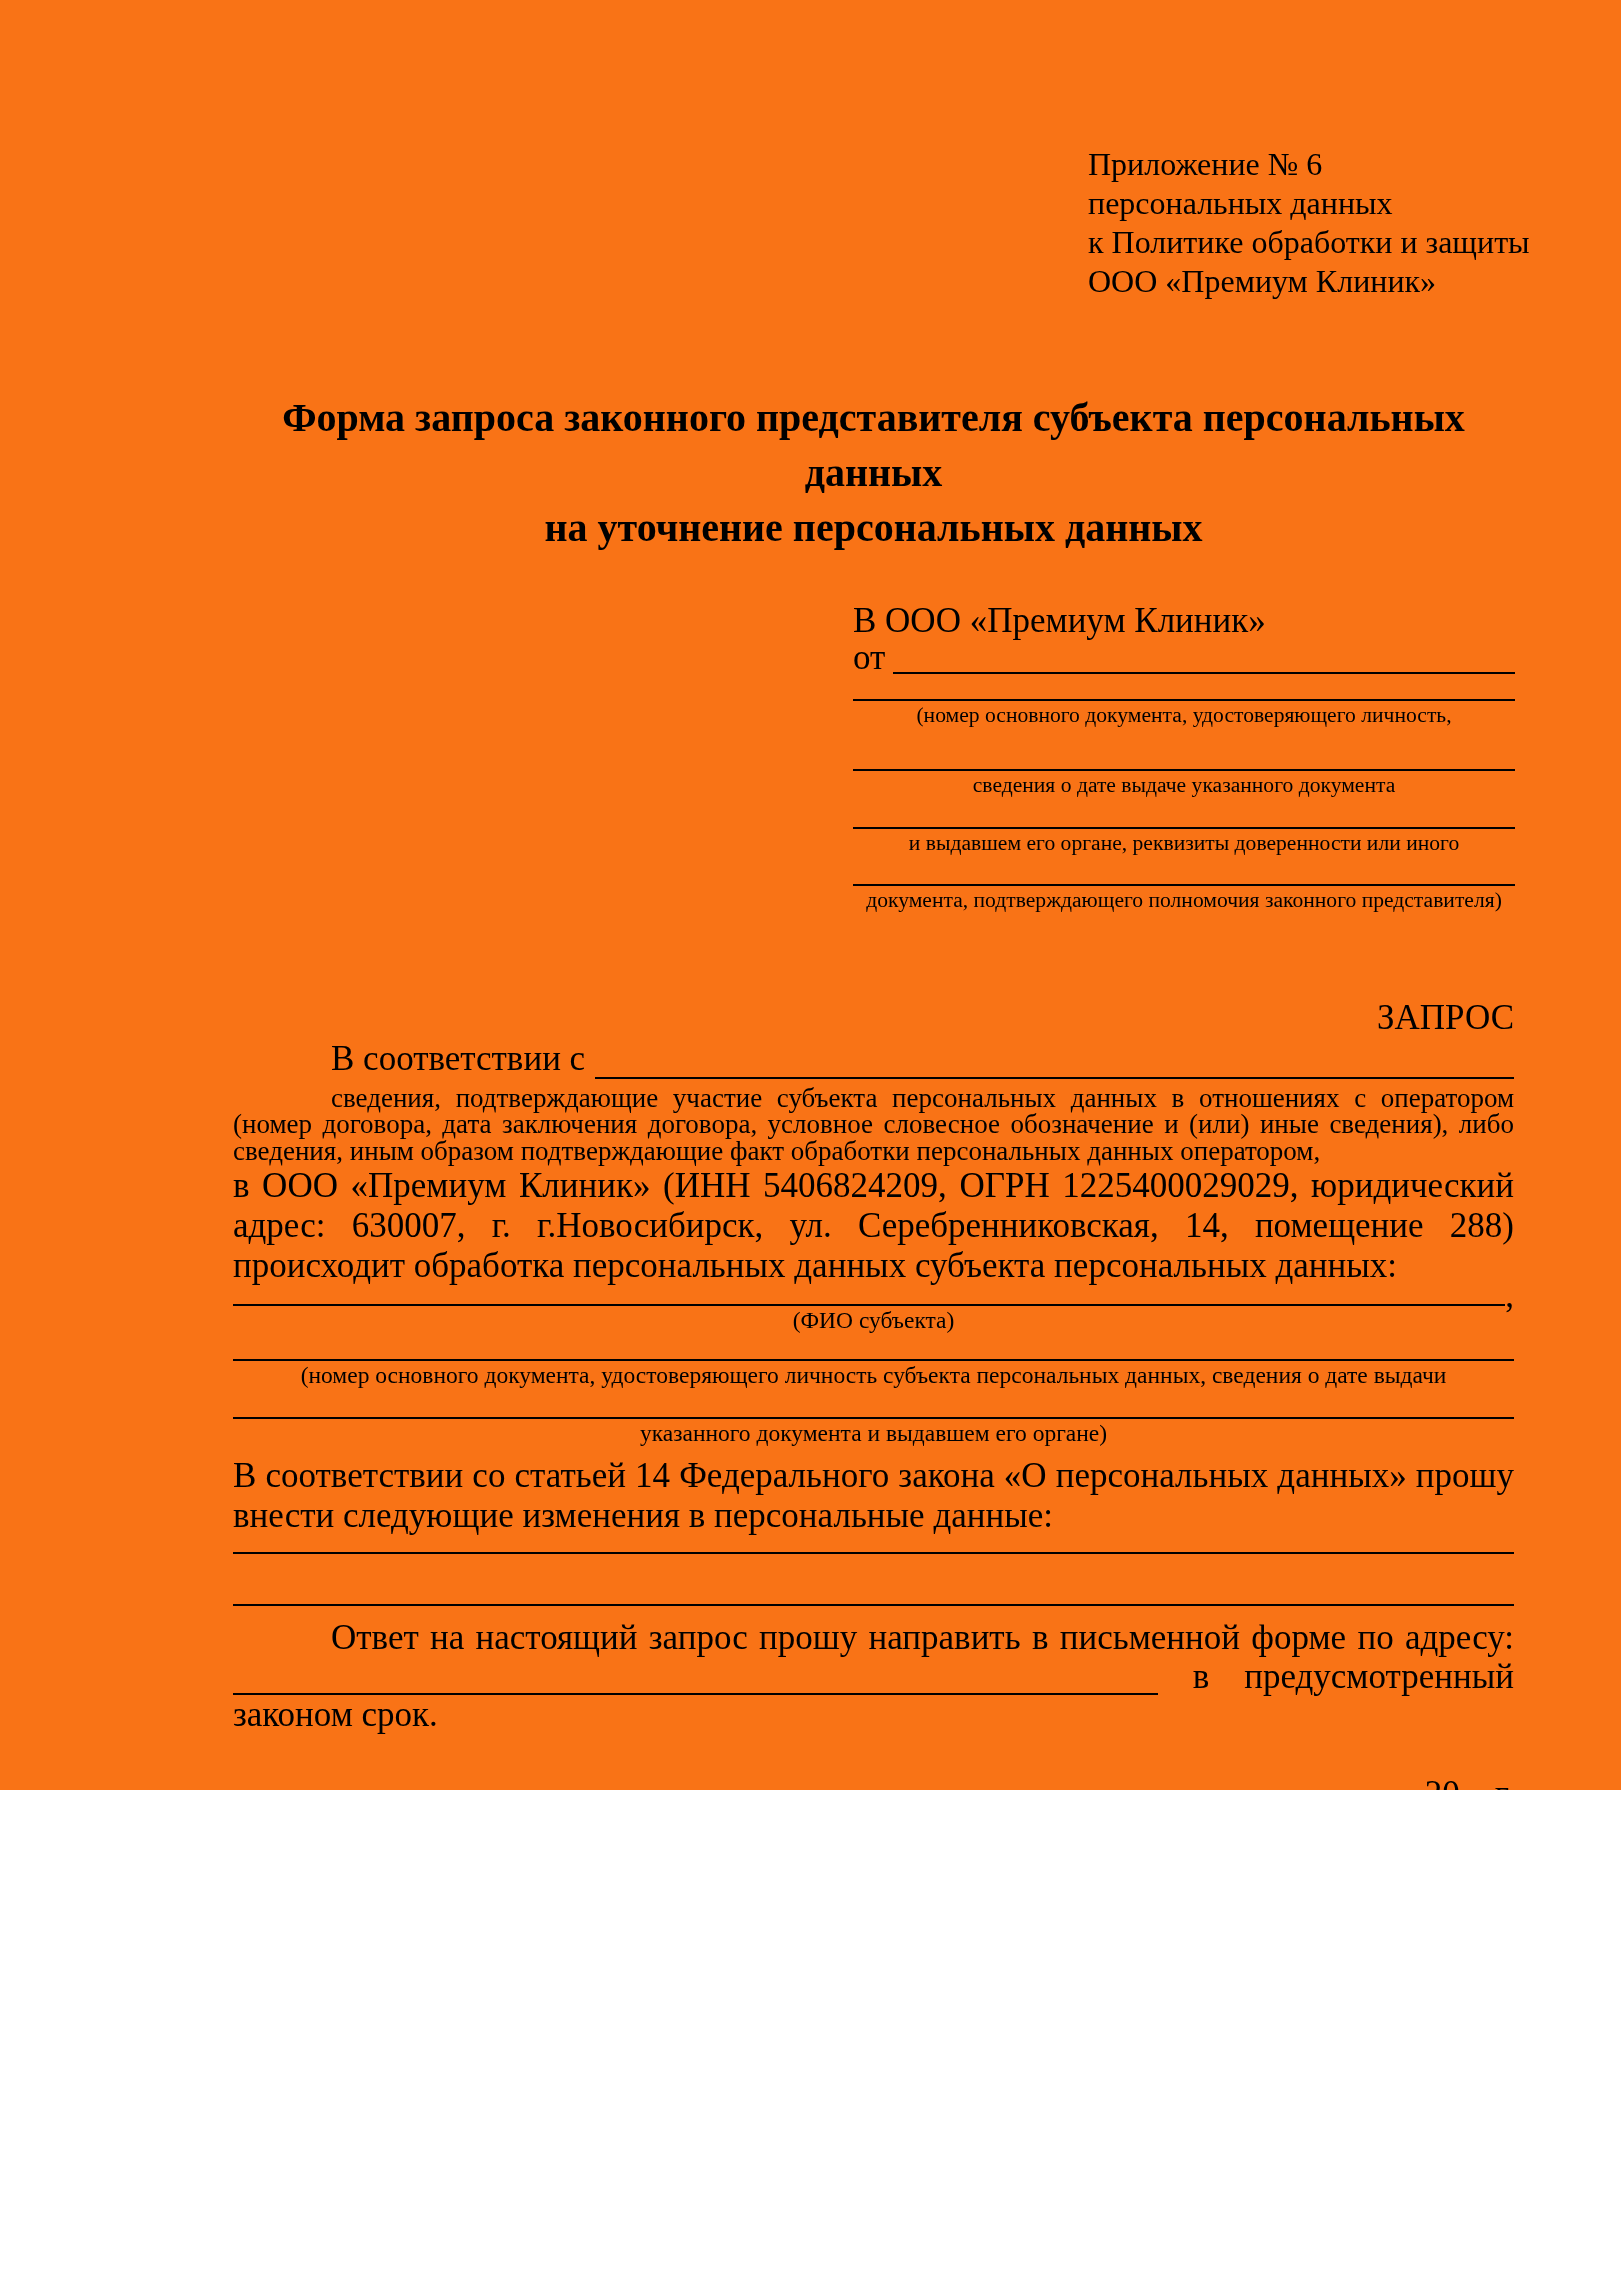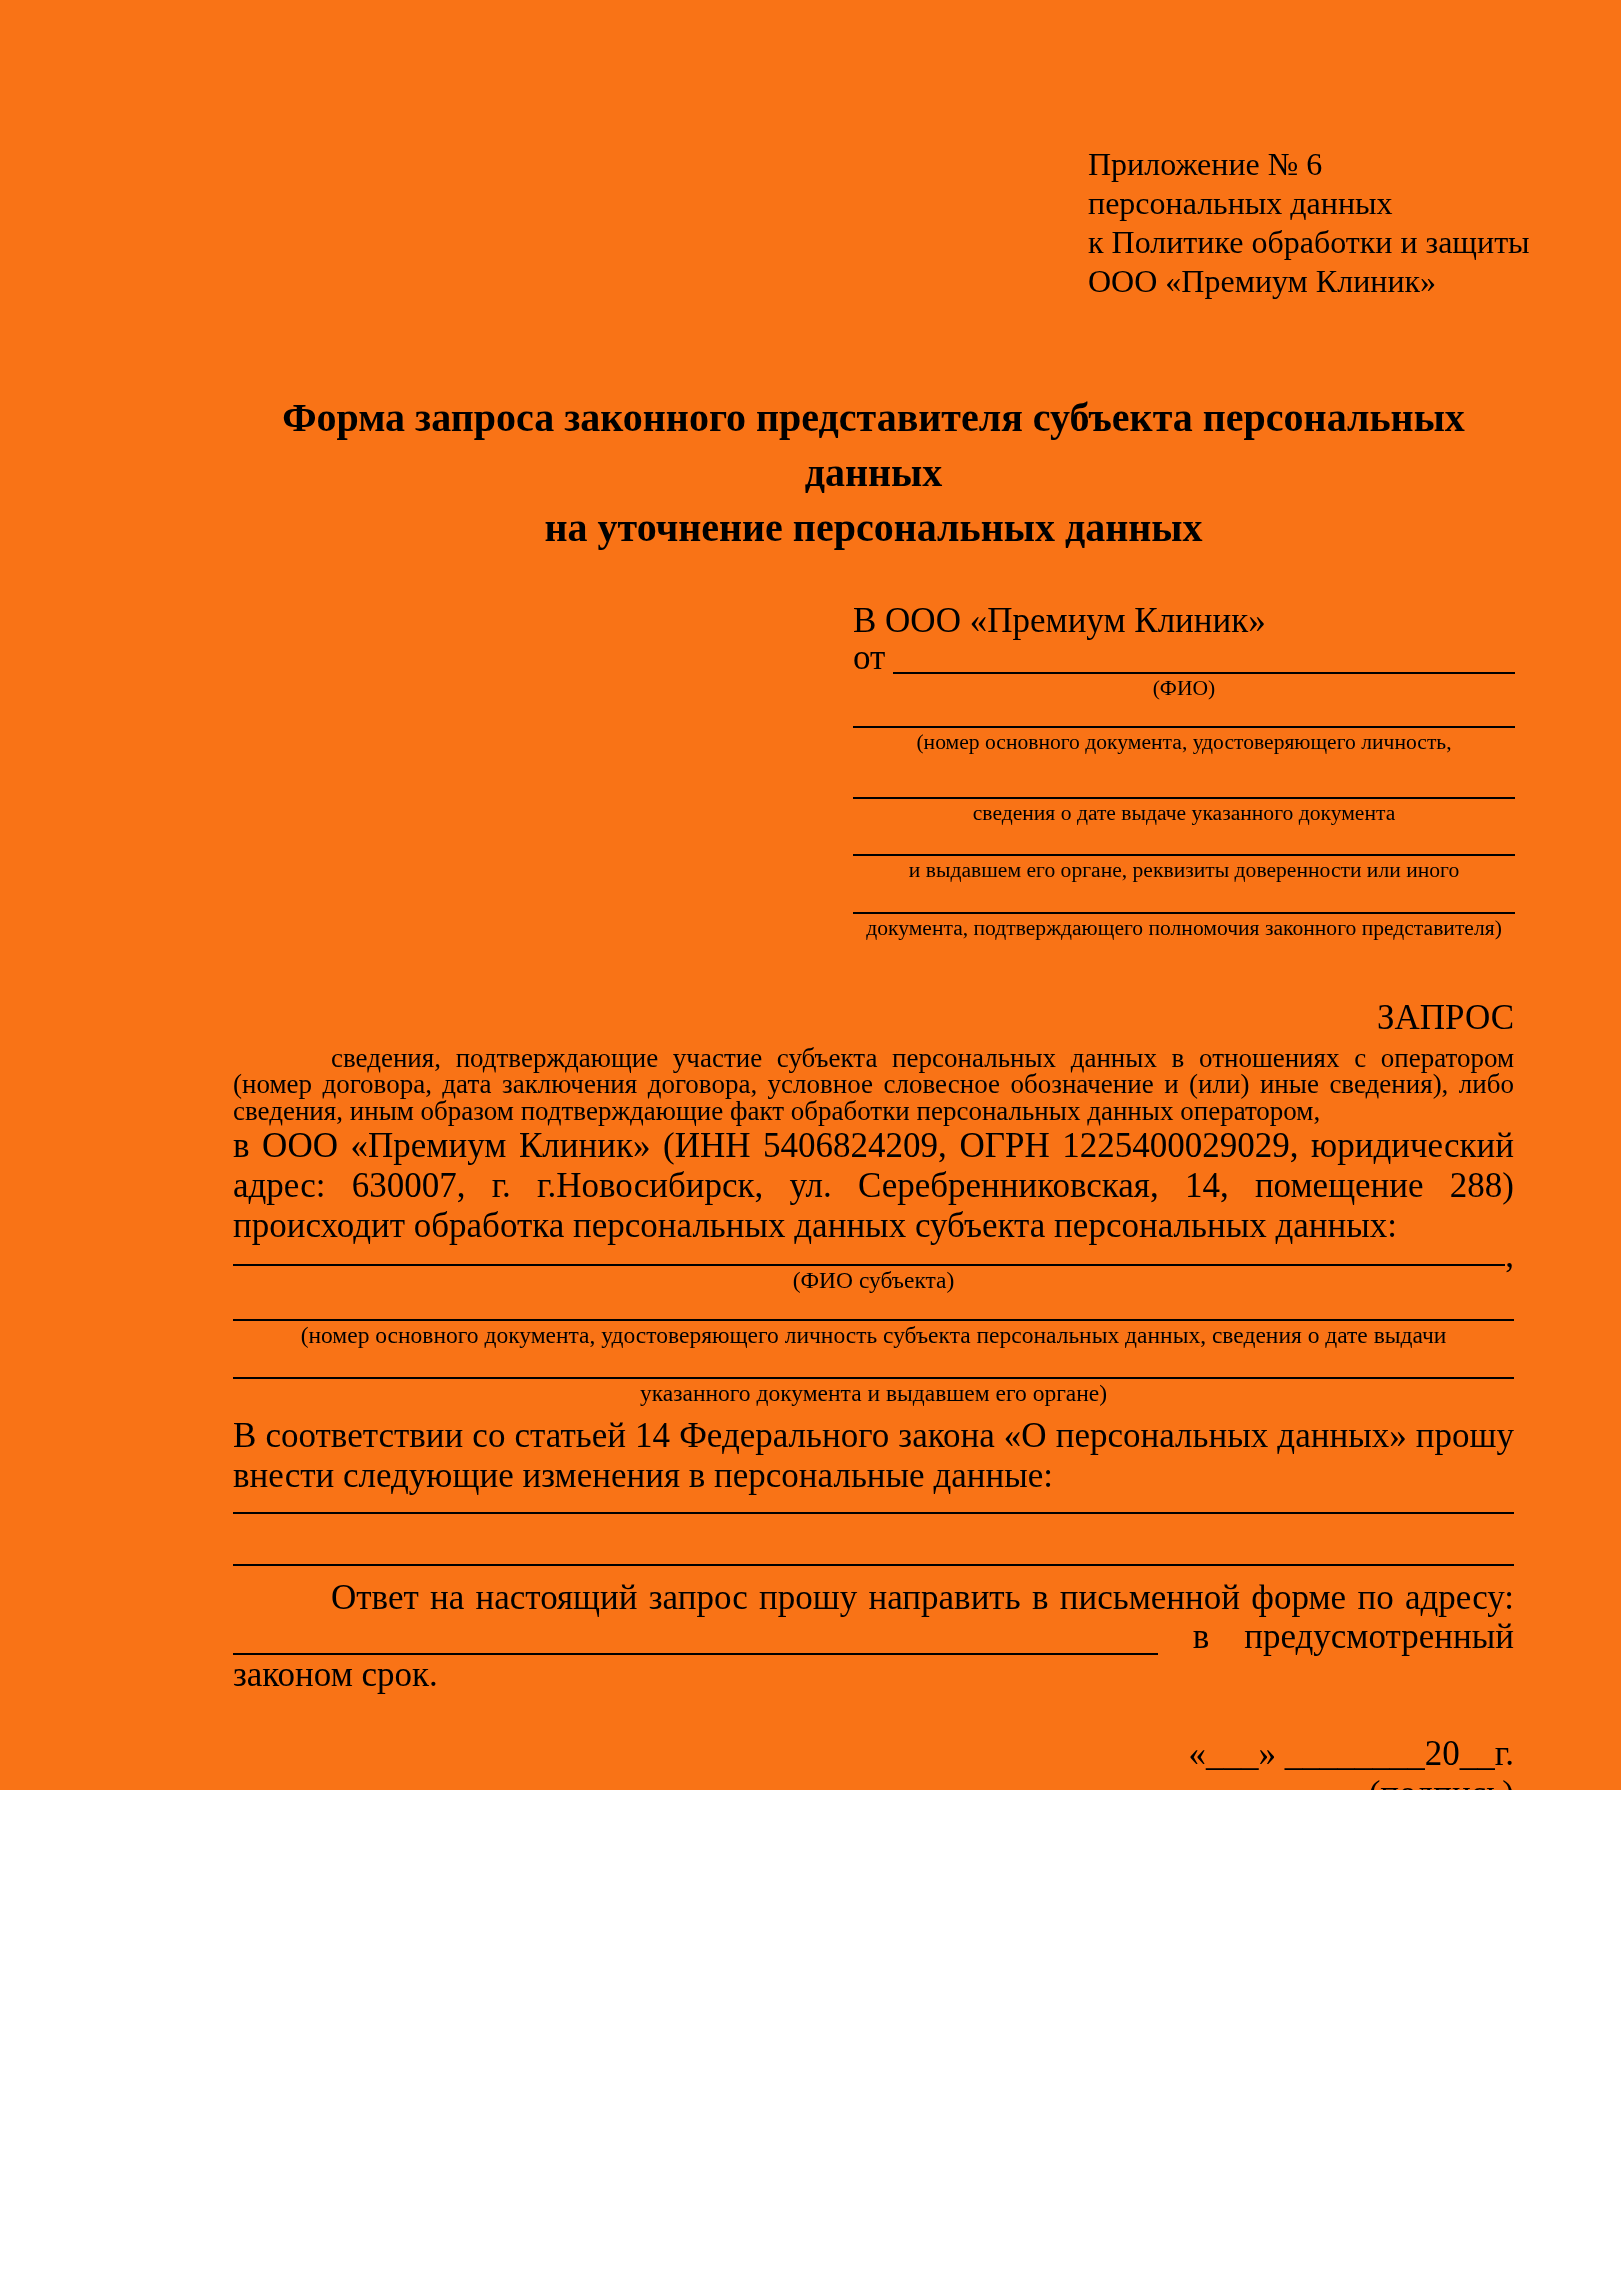--- a/index.html
+++ b/index.html
@@ -139,38 +139,41 @@
     <div>Форма запроса законного представителя субъекта персональных данных</div>
     <div>на уточнение персональных данных</div>
   </div>
 
   <div class="addressee">
     <div class="addr-to">В ООО «Премиум Клиник»</div>
     <div class="from-row">
       <span class="lbl">от</span>
       <div class="fill"></div>
     </div>
-    <div class="addr-caption">(ФИО)</div>
 
     <div class="blank b1"></div>
     <div class="addr-caption">(номер основного документа, удостоверяющего личность,</div>
 
     <div class="blank b2"></div>
     <div class="addr-caption">сведения о дате выдаче указанного документа</div>
 
     <div class="blank b3"></div>
     <div class="addr-caption">и выдавшем его органе, реквизиты доверенности или иного</div>
 
     <div class="blank b4"></div>
     <div class="addr-caption">документа, подтверждающего полномочия законного представителя)</div>
   </div>
 
   <div class="main">
     <div class="zapros">ЗАПРОС</div>
 
+    <div class="sootv">
+      <span class="lbl">В соответствии с</span>
+      <div class="fill"></div>
+    </div>
 
     <div class="fineprint">сведения, подтверждающие участие субъекта персональных данных в отношениях с оператором (номер договора, дата заключения договора, условное словесное обозначение и (или) иные сведения), либо сведения, иным образом подтверждающие факт обработки персональных данных оператором,</div>
 
     <div class="para body1">в ООО «Премиум Клиник» (ИНН 5406824209, ОГРН 1225400029029, юридический адрес: 630007, г. г.Новосибирск, ул. Серебренниковская, 14, помещение 288) происходит обработка персональных данных субъекта персональных данных:</div>
 
     <div class="comma-row">
       <div class="fill"></div>
       <span>,</span>
     </div>
     <div class="cap-wide">(ФИО субъекта)</div>

